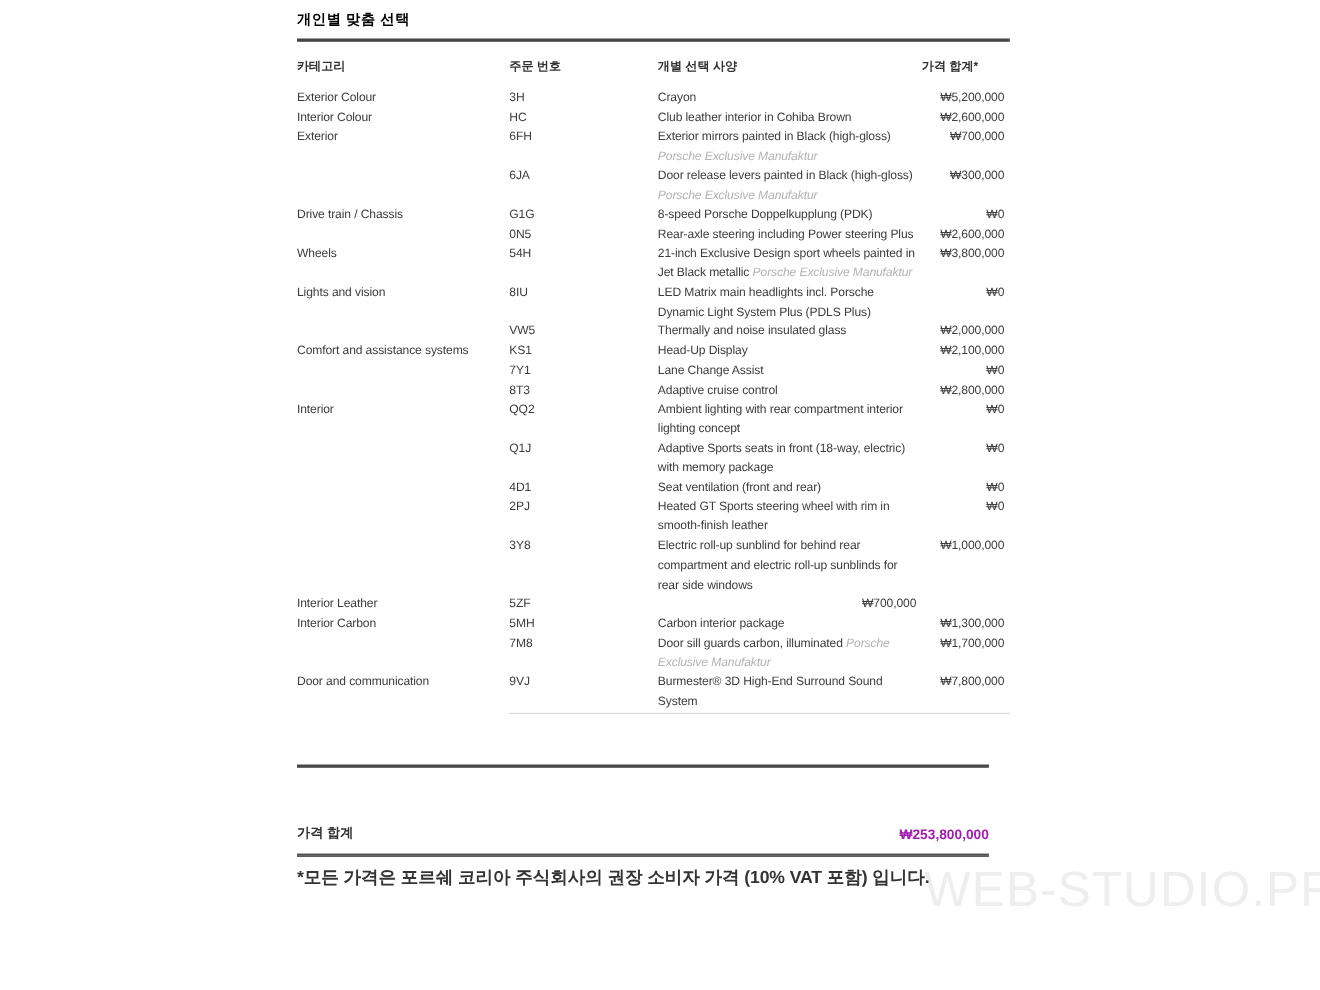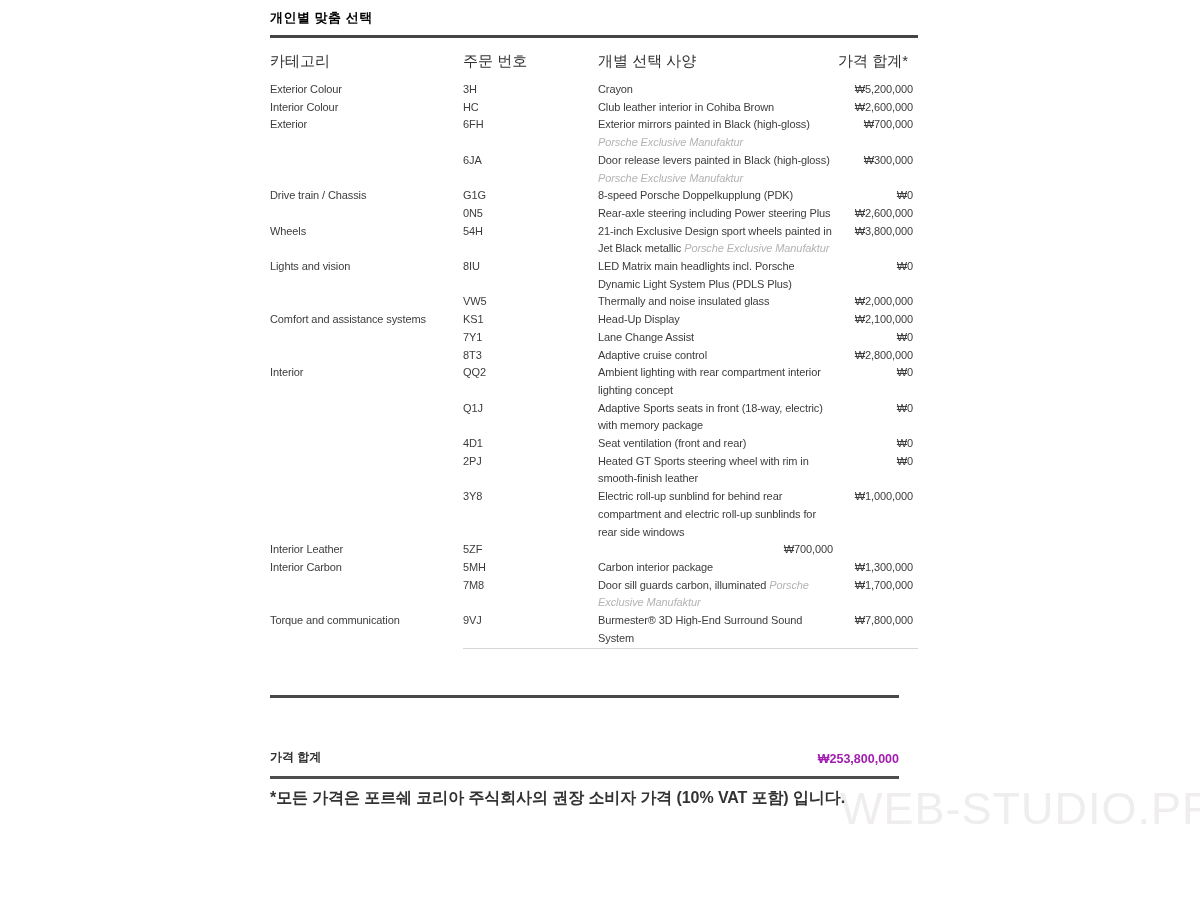--- a/index.html
+++ b/index.html
@@ -12,21 +12,21 @@
     color:#efedee; white-space:nowrap; z-index:0;
   }
 
   .doc { position:absolute; left:270px; top:10px; width:648px; z-index:1; }
 
   .doc-title { font-size:13px; font-weight:bold; color:#000000; letter-spacing:.5px; line-height:16px; }
   .title-rule { margin-top:9px; border-top:3px solid #454545; }
 
   .grid { display:grid; grid-template-columns:193px 135px 240px 1fr; }
 
-  .header-row { margin-top:16px; font-size:15px; font-weight:normal; color:#303030; line-height:14px; }
+  .header-row { margin-top:16px; font-size:11px; font-weight:bold; color:#303030; line-height:14px; }
   .header-row .h-price { text-align:left; padding-right:5px; }
 
   .rows { margin-top:13px; }
   .row { font-size:11px; line-height:17.7px; letter-spacing:-0.1px; }
   .c-cat, .c-code { color:#3c3c3c; }
   .c-desc { padding-right:6px; }
   .c-price { text-align:right; padding-right:5px; white-space:nowrap; }
   .note { color:#b3b3b3; font-style:italic; }
   .note:empty { display:none; }
 
@@ -193,21 +193,21 @@
     </div>
 
     <div class="grid row">
       <div class="c-cat"></div>
       <div class="c-code">7M8</div>
       <div class="c-desc"><span>Door sill guards carbon, illuminated</span> <span class="note">Porsche Exclusive Manufaktur</span></div>
       <div class="c-price">₩1,700,000</div>
     </div>
 
     <div class="grid row">
-      <div class="c-cat">Torque and communication</div>
+      <div class="c-cat">Door and communication</div>
       <div class="c-code">9VJ</div>
       <div class="c-desc"><span>Burmester® 3D High-End Surround Sound System</span> </div>
       <div class="c-price">₩7,800,000</div>
     </div>
 
   </div>
 
   <div class="thin-rule"></div>
 
   <div class="total-block">

